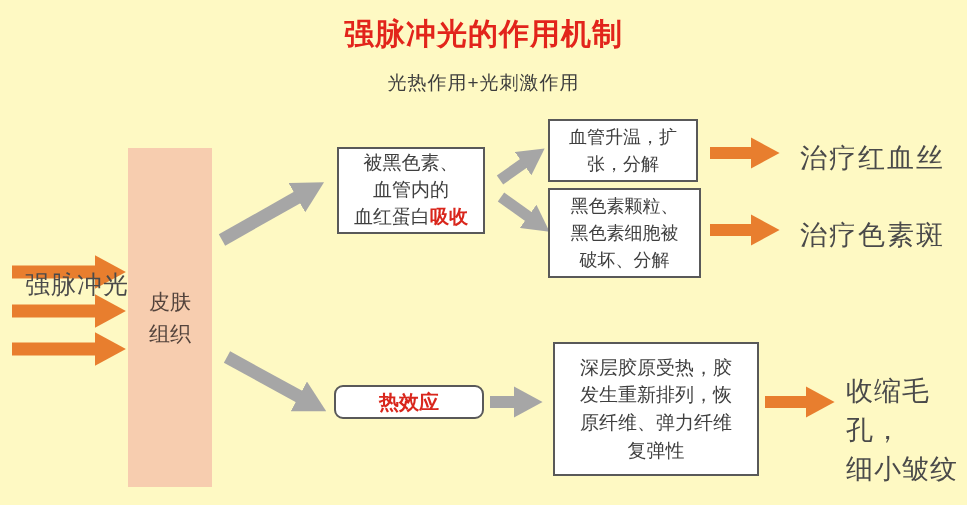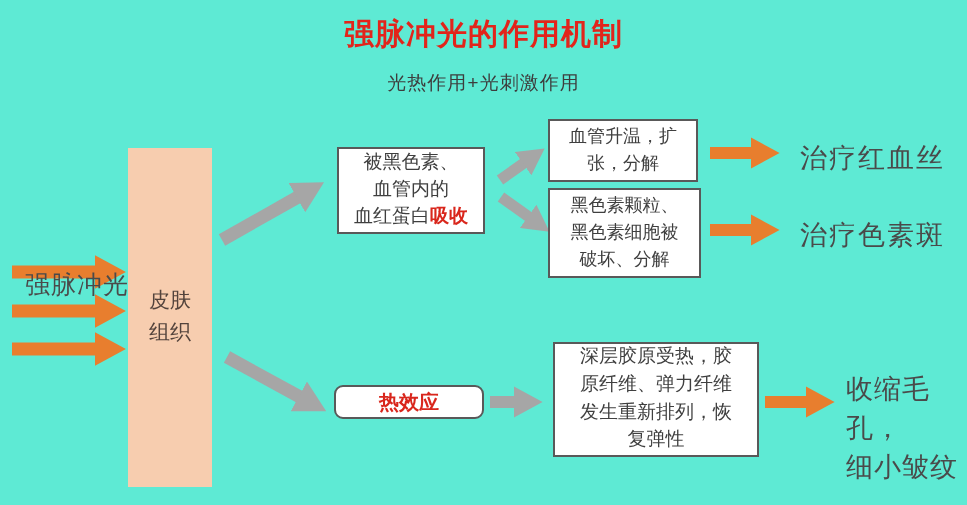--- a/index.html
+++ b/index.html
@@ -1,19 +1,19 @@
 <!DOCTYPE html>
 <html><head>
 <meta charset="utf-8">
 <style>
   * { margin:0; padding:0; box-sizing:border-box; }
   body { background:#ffffff; }
   .canvas {
-    position:relative; width:967px; height:505px; background:#5eead4;
-    font-family:Liberation Mono, monospace; overflow:hidden;
+    position:relative; width:967px; height:505px; background:#fef9c3;
+    font-family:Liberation Sans, sans-serif; overflow:hidden;
   }
   .title {
     position:absolute; top:14px; left:0; width:100%; text-align:center;
     font-size:30px; font-weight:bold; color:#e2241b; letter-spacing:1px;
   }
   .subtitle {
     position:absolute; top:70px; left:0; width:100%; text-align:center;
     font-size:19px; color:#3d3d3d; letter-spacing:1px;
   }
   .arrows-layer { position:absolute; left:0; top:0; width:967px; height:505px; }
@@ -30,21 +30,21 @@
   .fbox {
     position:absolute; background:#ffffff; border:2px solid #595959;
     display:flex; flex-direction:column; align-items:center; justify-content:center;
     text-align:center; color:#3f3f3f;
   }
   .fbox span { display:block; }
   #box-absorb   { left:337px; top:147px; width:148px; height:87px; font-size:19px; line-height:1.42; }
   #box-vessel   { left:548px; top:119px; width:150px; height:63px; font-size:18px; line-height:1.5; }
   #box-melanin  { left:548px; top:188px; width:153px; height:90px; font-size:18px; line-height:1.5; }
   #box-thermal  { left:334px; top:385px; width:150px; height:34px; font-size:20px;border-radius:9px; }
-  #box-collagen { left:553px; top:342px; width:206px; height:115px; font-size:19px; line-height:1.45; }
+  #box-collagen { left:553px; top:342px; width:206px; height:134px; font-size:19px; line-height:1.45; }
   .red-b { color:#d9261c; font-weight:bold; }
   .inline-part { display:inline !important; }
   .outcome { position:absolute; font-size:27px; color:#4a4a4a; letter-spacing:2px; }
   #outcome-redness { left:800px; top:140px; }
   #outcome-pigment { left:800px; top:217px; }
   #outcome-pores   { left:846px; top:372px; line-height:1.45; letter-spacing:1px; }
   #outcome-pores span { display:block; }
 </style>
 </head>
 <body>
@@ -106,22 +106,22 @@
     <span>黑色素细胞被</span>
     <span>破坏、分解</span>
   </div>
 
   <div class="fbox" id="box-thermal">
     <span class="red-b">热效应</span>
   </div>
 
   <div class="fbox" id="box-collagen">
     <span>深层胶原受热，胶</span>
+    <span>发生重新排列，恢</span>
     <span>原纤维、弹力纤维</span>
-    <span>发生重新排列，恢</span>
     <span>复弹性</span>
   </div>
 
   <div class="outcome" id="outcome-redness">治疗红血丝</div>
   <div class="outcome" id="outcome-pigment">治疗色素斑</div>
   <div class="outcome" id="outcome-pores">
     <span>收缩毛孔，</span>
     <span>细小皱纹</span>
   </div>
 

